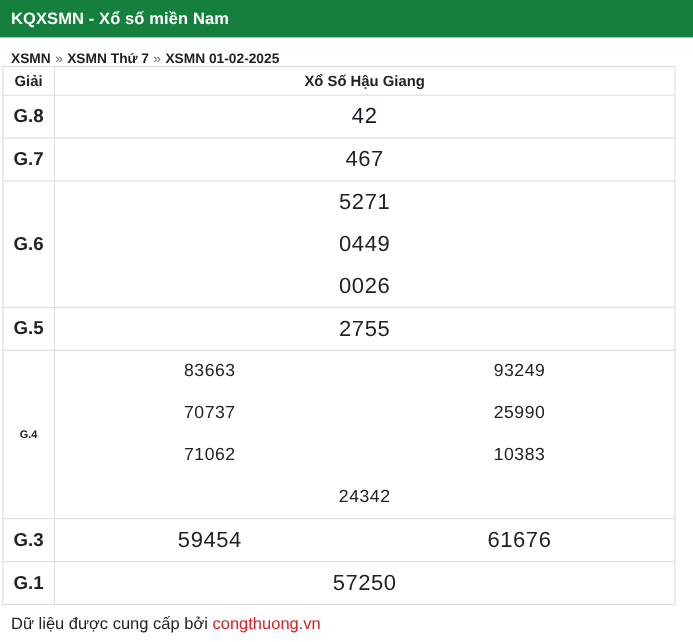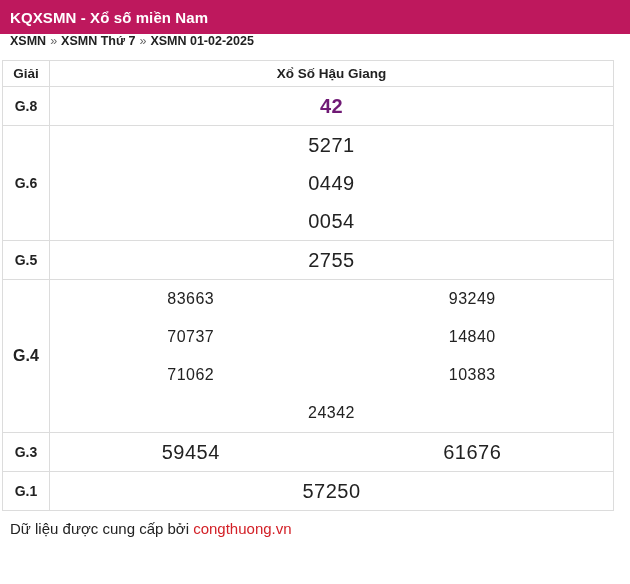--- a/index.html
+++ b/index.html
@@ -16,38 +16,38 @@
   }
   .page {
     width: 630px;
     height: 584px;
     position: relative;
     box-sizing: border-box;
   }
   
   .header-bar {
     height: 34px;
-    background: #be185d;
+    background: #15803d;
     color: #ffffff;
     display: flex;
     align-items: center;
     padding: 10px 10px;
     box-sizing: border-box;
   }
   .header-title {
     font-size: 15px;
     font-weight: bold;
     letter-spacing: 0.1px;
     line-height: 1;
   }
   
   .breadcrumb {
     height: 26px;
     display: flex;
-    align-items: flex-start;
+    align-items: flex-end;
     padding: 0 10px;
     box-sizing: border-box;
     font-size: 12.5px;
     color: #222222;
     gap: 3px;
   }
   .breadcrumb a {
     color: #222222;
     text-decoration: none;
     font-weight: bold;
@@ -66,43 +66,43 @@
     table-layout: fixed;
   }
   .result-table td {
     border: 1px solid #dcdcdc;
     text-align: center;
     vertical-align: middle;
     padding: 0;
   }
   .col-label {
     width: 46px;
-    font-size: 16px;
+    font-size: 10px;
     font-weight: bold;
     color: #222222;
   }
   .title-cell {
     font-size: 13.5px;
     font-weight: bold;
     height: 25px;
     color: #222222;
   }
   .label-cell {
     height: 38px;
-    font-size: 14px;
+    font-size: 17px;
     font-weight: bold;
   }
   .num {
     font-size: 20px;
     color: #222222;
     letter-spacing: 0.5px;
   }
   .num-red {
-    color: #701a75;
-    font-weight: bold;
+    color: #0f172a;
+    font-weight: normal;
   }
   .num-db {
     font-size: 22px;
     color: #d32027;
     font-weight: bold;
   }
   .row-cell {
     height: 38px;
   }
   .g4-cell {
@@ -174,47 +174,53 @@
       <td class="title-cell">Xổ Số Hậu Giang</td>
     </tr>
 
     <tr>
       <td class="col-label label-cell">G.8</td>
       <td class="row-cell">
         <span class="num num-red">42</span>
       </td>
     </tr>
 
+    <tr>
+      <td class="col-label label-cell">G.7</td>
+      <td class="row-cell">
+        <span class="num">467</span>
+      </td>
+    </tr>
 
     <tr>
       <td class="col-label label-cell">G.6</td>
       <td class="row-cell">
         <div class="three-col">
           <div class="num">5271</div>
           <div class="num">0449</div>
-          <div class="num">0054</div>
+          <div class="num">0026</div>
         </div>
       </td>
     </tr>
 
     <tr>
       <td class="col-label label-cell">G.5</td>
       <td class="row-cell">
         <span class="num">2755</span>
       </td>
     </tr>
 
     <tr>
       <td class="col-label g4-cell">G.4</td>
       <td class="g4-cell">
         <div class="g4-grid">
           <div class="g4-item num">83663</div>
           <div class="g4-item num">93249</div>
           <div class="g4-item num">70737</div>
-          <div class="g4-item num">14840</div>
+          <div class="g4-item num">25990</div>
           <div class="g4-item num">71062</div>
           <div class="g4-item num">10383</div>
           <div class="g4-item num">24342</div>
         </div>
       </td>
     </tr>
 
     <tr>
       <td class="col-label label-cell">G.3</td>
       <td class="row-cell">

